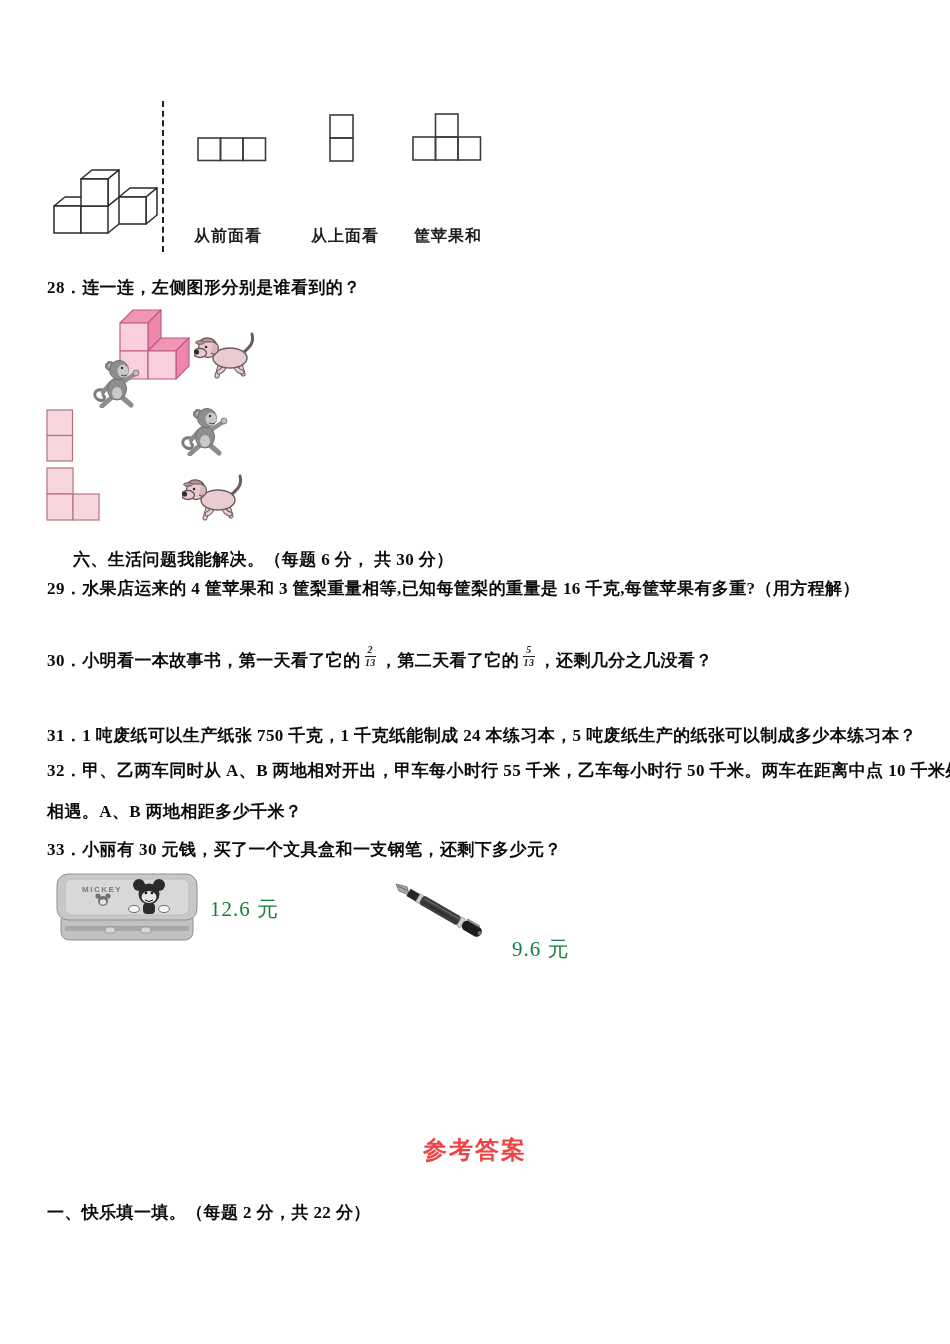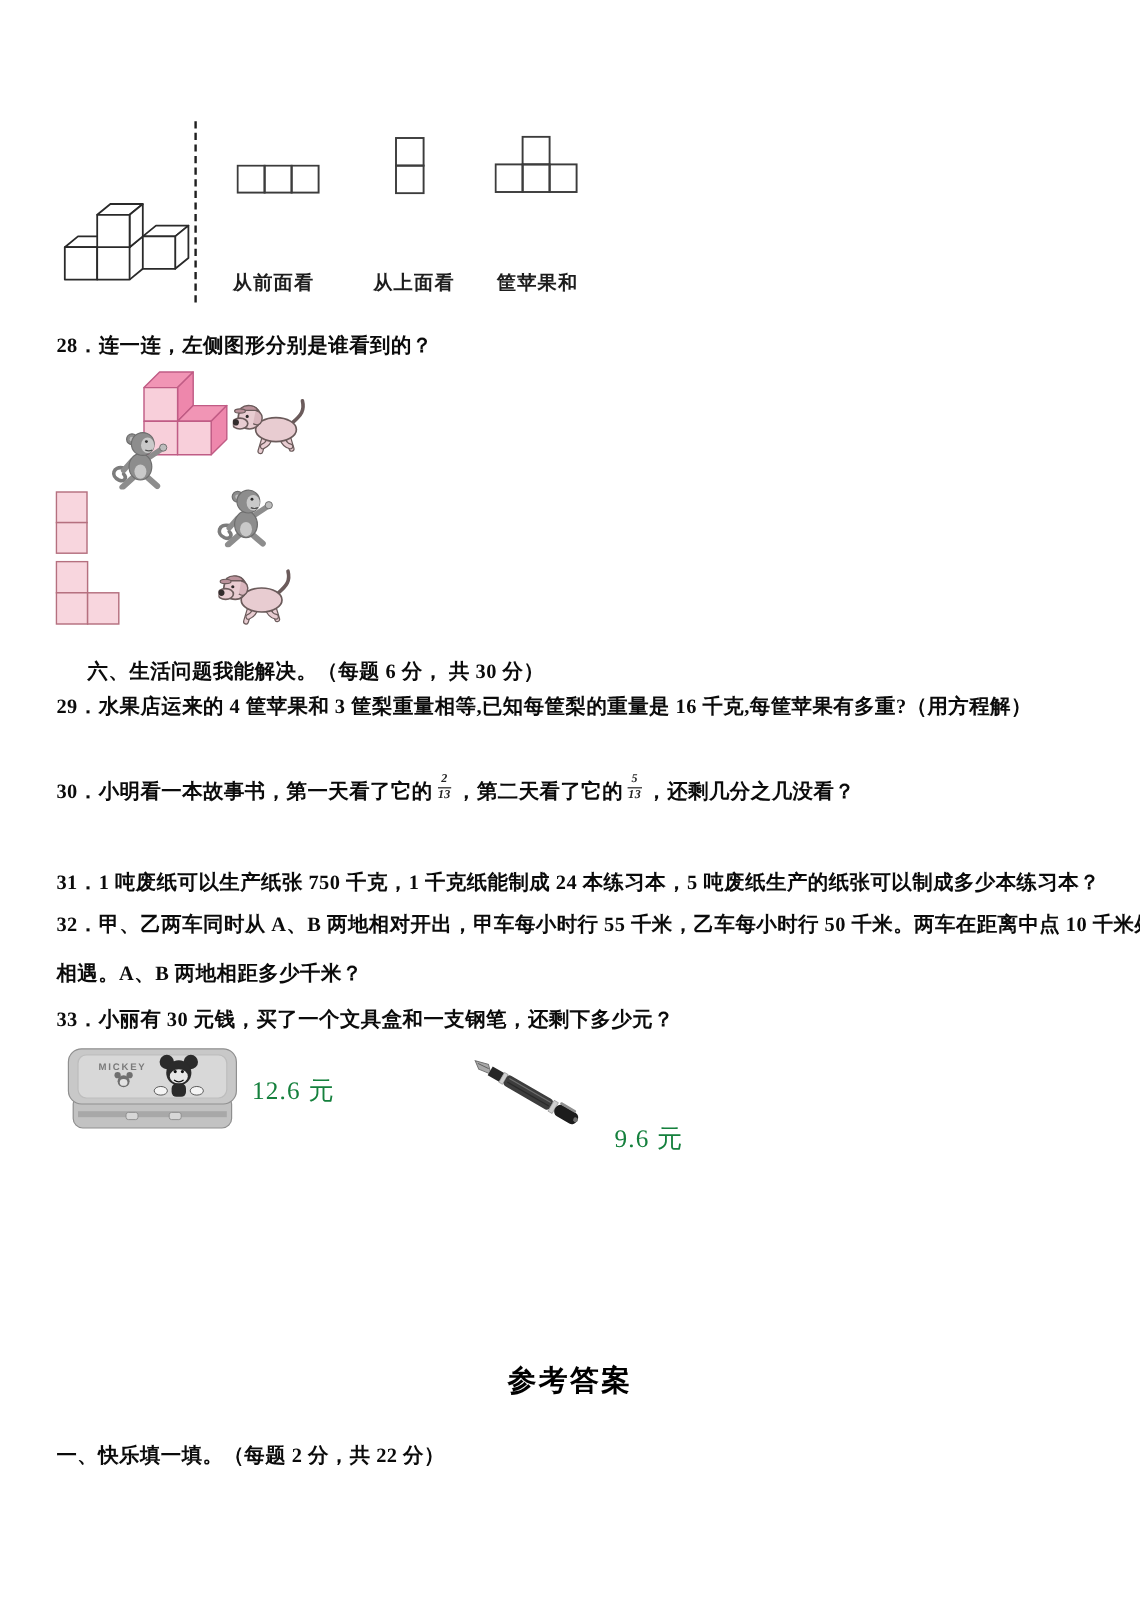--- a/index.html
+++ b/index.html
@@ -16,21 +16,21 @@
     position:absolute;white-space:nowrap;font-size:16px;font-weight:600;color:#1d1d1d;
     letter-spacing:1px;
   }
   .price{
     position:absolute;white-space:nowrap;font-size:21px;font-weight:400;color:#15803d;
     letter-spacing:1px;
   }
   #answer-heading{
     position:absolute;left:0;top:1134px;width:100%;text-align:center;
     font-family:"Liberation Sans","DejaVu Sans",sans-serif;
-    font-size:24px;font-weight:bold;color:#000000;letter-spacing:2px;
+    font-size:24px;font-weight:bold;color:#ef4444;letter-spacing:2px;
   }
   #dashed-divider{
     position:absolute;left:162px;top:101px;height:151px;width:0;
     border-left:2.4px dashed #1f1f1f;
   }
   .frac{
     display:inline-flex;flex-direction:column;align-items:center;
     vertical-align:13px;font:italic 600 10px "Liberation Serif",serif;
     line-height:1.15;margin:0 4px;color:#222;
   }

